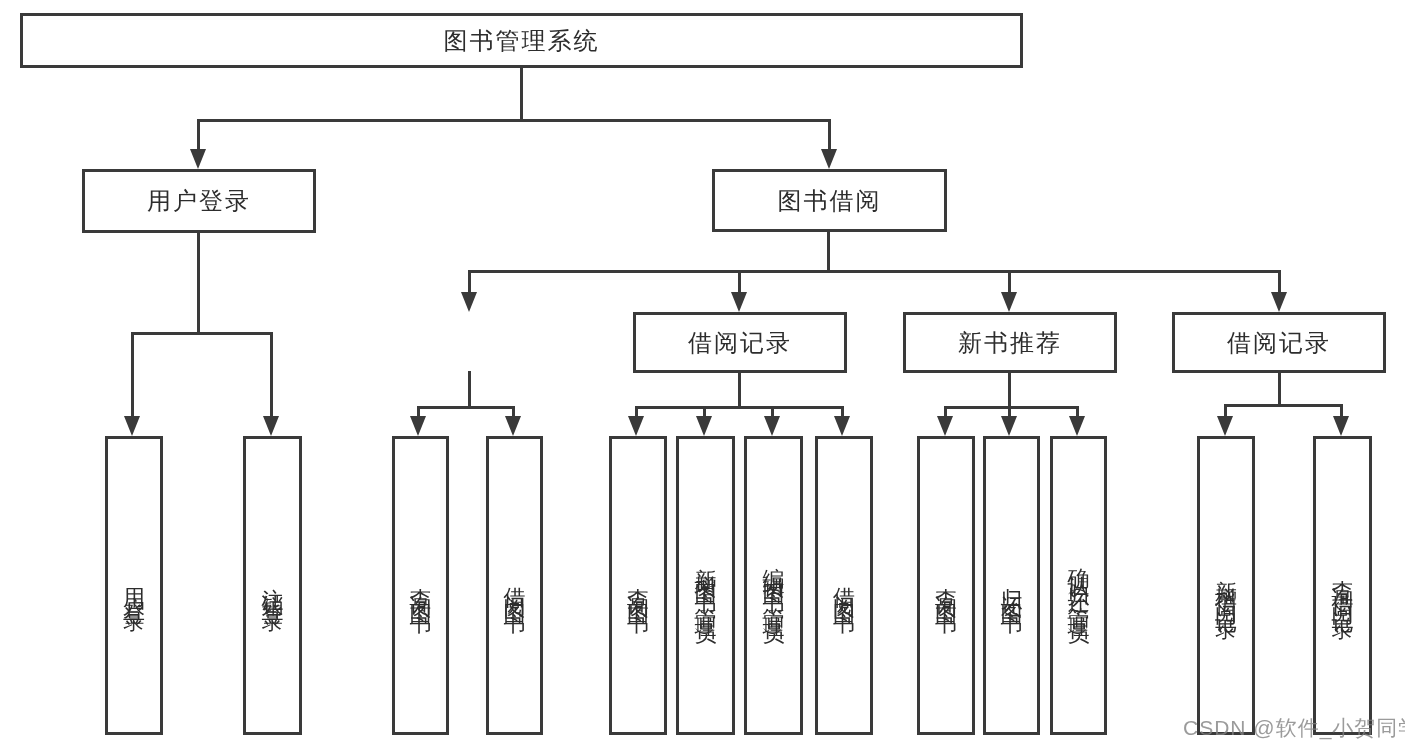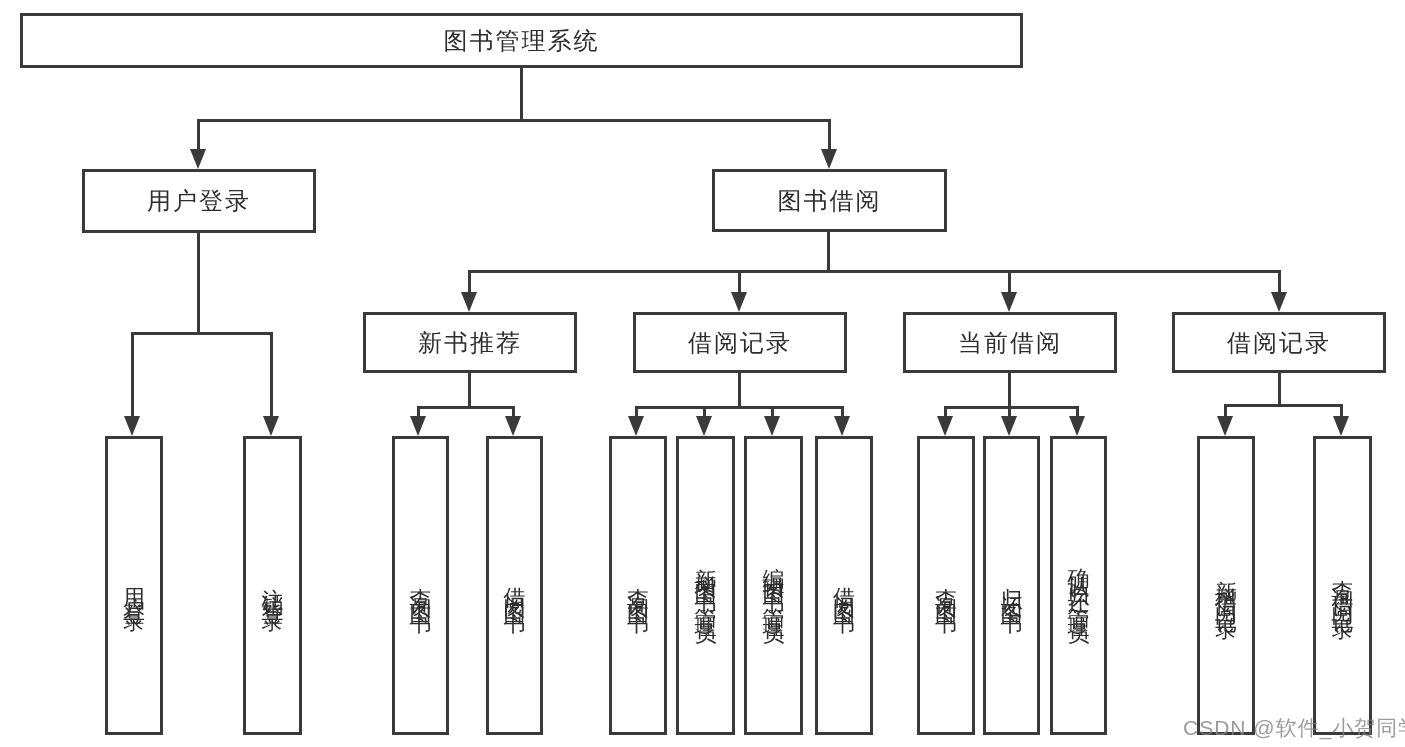--- a/index.html
+++ b/index.html
@@ -43,28 +43,25 @@
     <span class="hlabel">图书管理系统</span>
   </div>
 
   <div class="box" style="left:82px;top:169px;width:234px;height:64px;">
     <span class="hlabel">用户登录</span>
   </div>
   <div class="box" style="left:712px;top:169px;width:235px;height:63px;">
     <span class="hlabel">图书借阅</span>
   </div>
 
-  <div class="box" style="left:363px;top:312px;width:214px;height:61px;">
-    <span class="hlabel">新书推荐</span>
-  </div>
   <div class="box" style="left:633px;top:312px;width:214px;height:61px;">
     <span class="hlabel">借阅记录</span>
   </div>
   <div class="box" style="left:903px;top:312px;width:214px;height:61px;">
-    <span class="hlabel">当前借阅</span>
+    <span class="hlabel">新书推荐</span>
   </div>
   <div class="box" style="left:1172px;top:312px;width:214px;height:61px;">
     <span class="hlabel">借阅记录</span>
   </div>
 
   <div class="box leaf" style="left:105px;top:436px;width:58px;height:299px;">
     <span class="vlabel">用户登录</span>
   </div>
   <div class="box leaf" style="left:243px;top:436px;width:59px;height:299px;">
     <span class="vlabel">注销登录</span>

